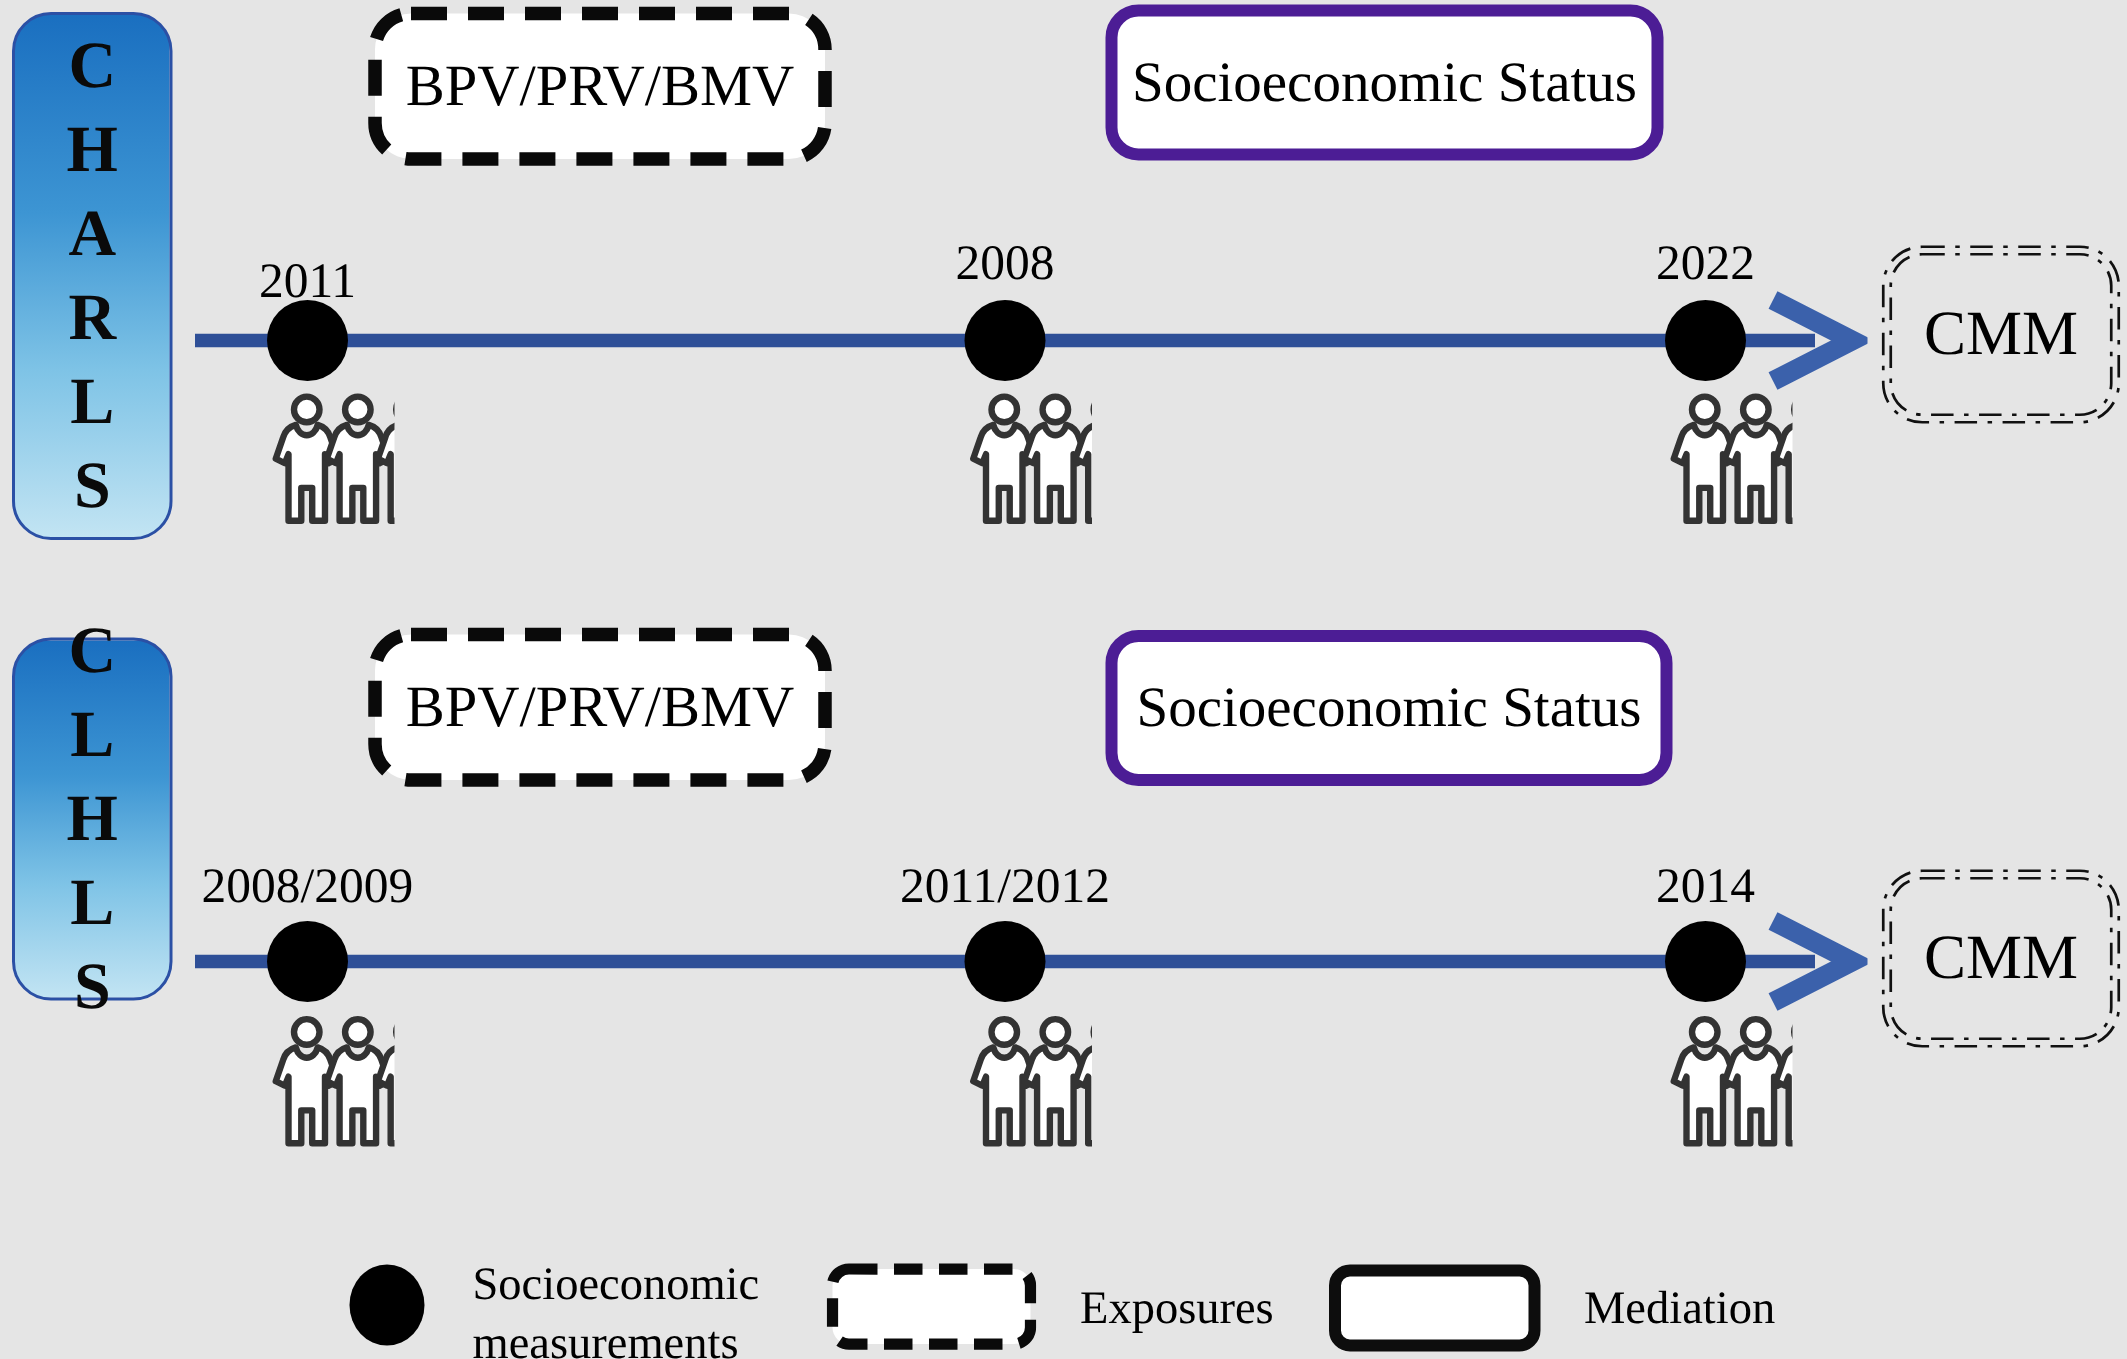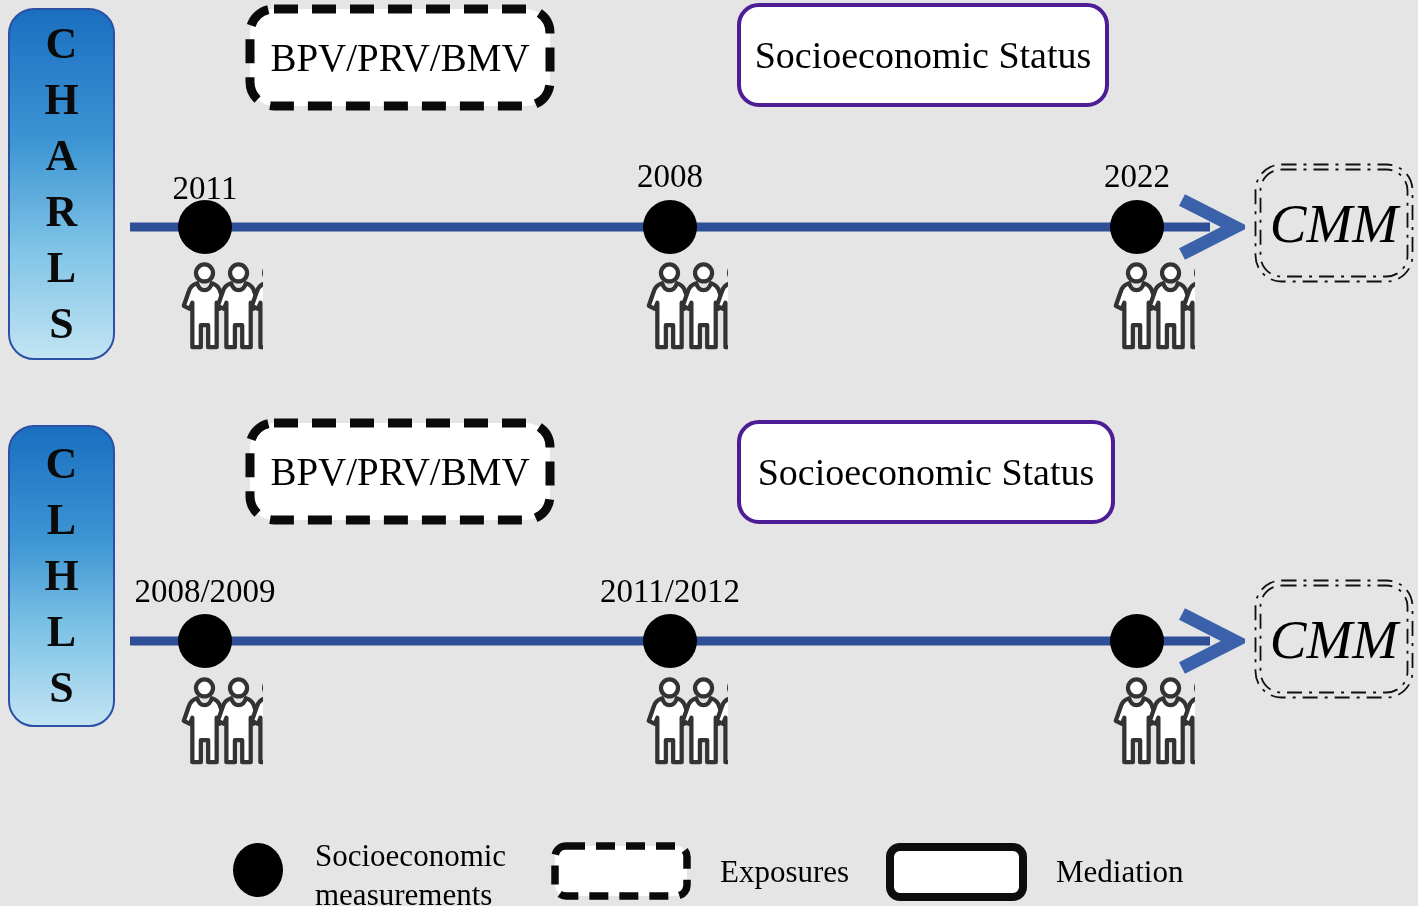--- a/index.html
+++ b/index.html
@@ -41,26 +41,26 @@
   .svgbox { position: absolute; }
   .boxlabel {
     position: absolute;
     inset: 0;
     display: flex;
     align-items: center;
     justify-content: center;
     text-align: center;
   }
   .exposure-label { font-size: 39px; }
-  .outcome-label { font-size: 55px; font-style: italic; }
+  .outcome-label { font-size: 42px; }
 
   
   .solidbox {
     position: absolute;
-    border: 4px solid #4c1d95;
+    border: 8px solid #4c1d95;
     border-radius: 22px;
     background: #ffffff;
     display: flex;
     align-items: center;
     justify-content: center;
   }
   .mediator-label { font-size: 38px; }
 
   
   .year {
@@ -148,37 +148,38 @@
   </svg>
 
   <div class="svgbox" style="left:1253px; top:162px; width:162px; height:122px;">
     <svg width="162" height="122">
       <rect x="2.5" y="2.5" width="157" height="117" rx="26" fill="none" stroke="#111" stroke-width="1.8" stroke-dasharray="15 7 3 7"></rect>
       <rect x="7.5" y="7.5" width="147" height="107" rx="21" fill="none" stroke="#111" stroke-width="1.8" stroke-dasharray="15 7 3 7"></rect>
     </svg>
     <div class="boxlabel outcome-label">CMM</div>
   </div>
 
-  <div class="badge" style="top:425px; height:302px;">
+  <div class="badge" style="top:425px; height:242px;">
     <div class="badge-text">CLHLS</div>
   </div>
 
   <div class="svgbox" style="left:245px; top:418px; width:310px; height:107px;">
     <svg width="310" height="107">
       <rect x="5" y="5" width="300" height="97" rx="24" fill="#fff" stroke="#0a0a0a" stroke-width="9" stroke-dasharray="24 14"></rect>
     </svg>
     <div class="boxlabel exposure-label">BPV/PRV/BMV</div>
   </div>
 
   <div class="solidbox" style="left:737px; top:420px; width:378px; height:104px;">
     <div class="mediator-label">Socioeconomic Status</div>
   </div>
 
   <div class="year" style="left:95px;  top:571px;">2008/2009</div>
   <div class="year" style="left:560px; top:571px;text-align:center;">2011/2012</div>
+  <div class="year" style="left:1027px;top:571px;">2014</div>
 
   <svg class="abs" style="left:125px; top:606px;" width="1120" height="70" viewBox="0 0 1120 70">
     <line x1="5" y1="35" x2="1085" y2="35" stroke="#2e4f97" stroke-width="9"></line>
     <path d="M1057,8 L1110,35 L1057,62" fill="none" stroke="#3b61ab" stroke-width="13"></path>
     <circle cx="80" cy="35" r="27" fill="#000"></circle>
     <circle cx="545" cy="35" r="27" fill="#000"></circle>
     <circle cx="1012" cy="35" r="27" fill="#000"></circle>
   </svg>
 
   <svg class="abs" style="left:146px; top:677px;" width="117" height="90" viewBox="0 0 96 74">

